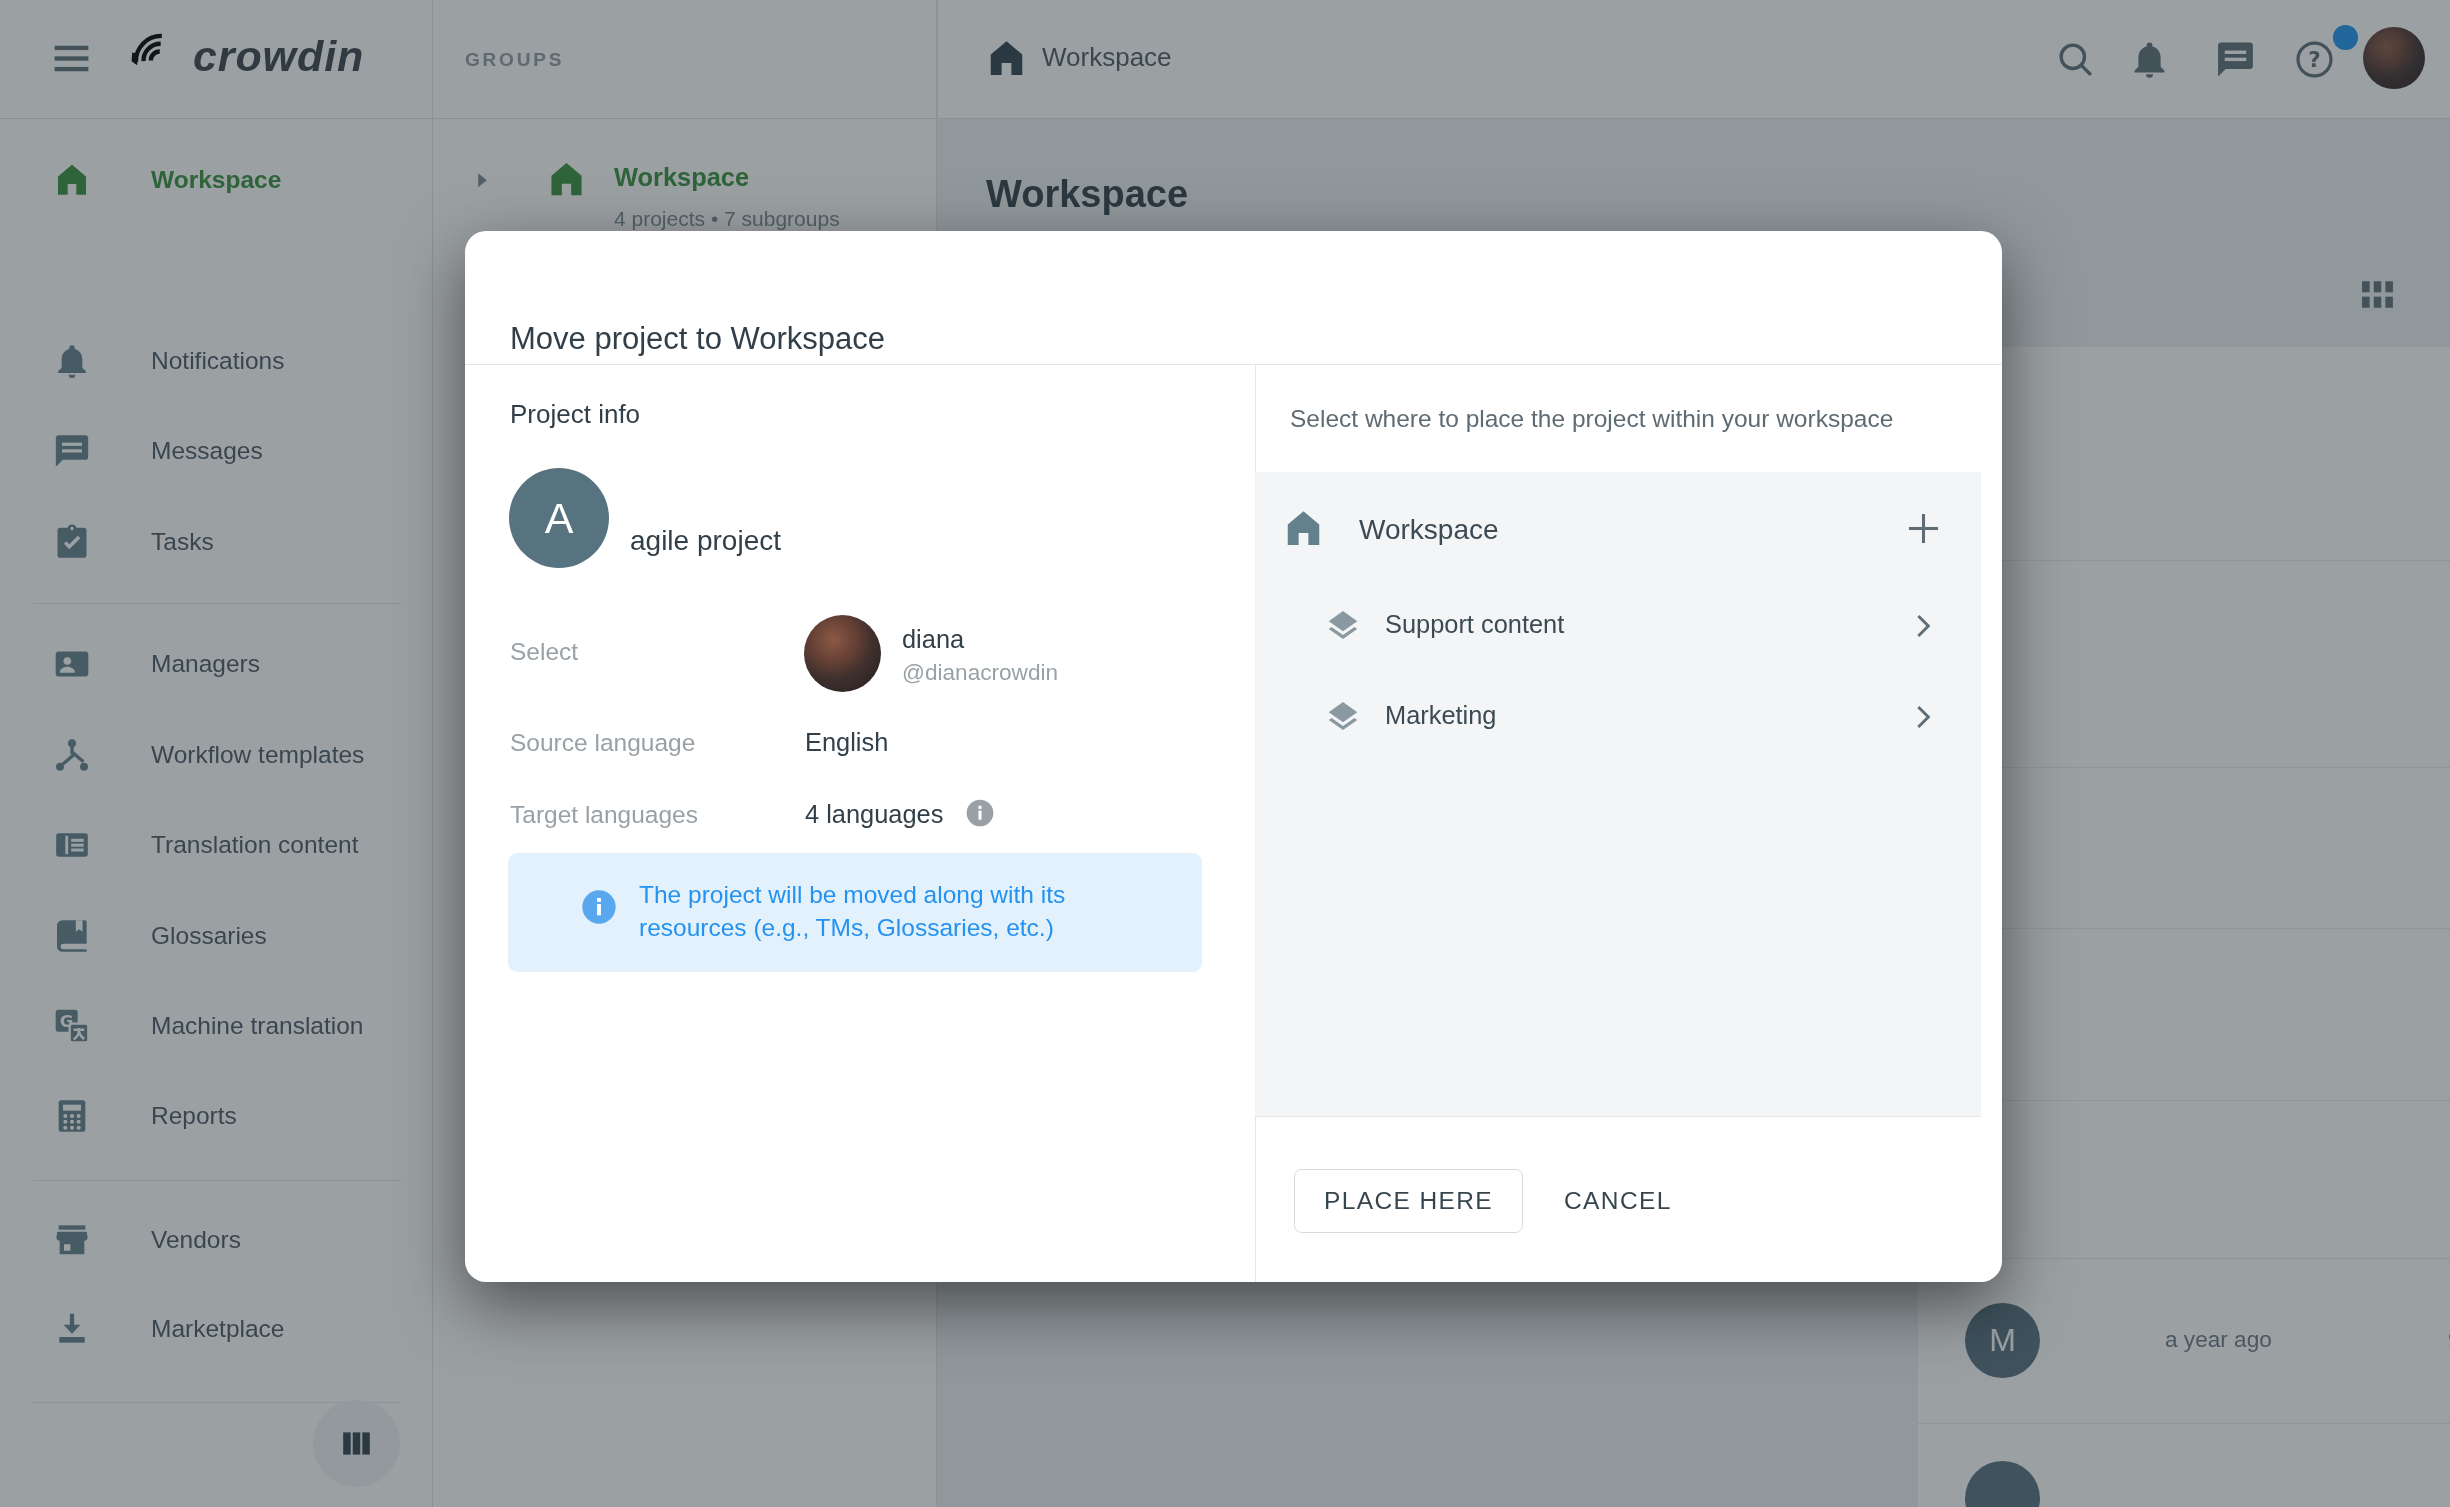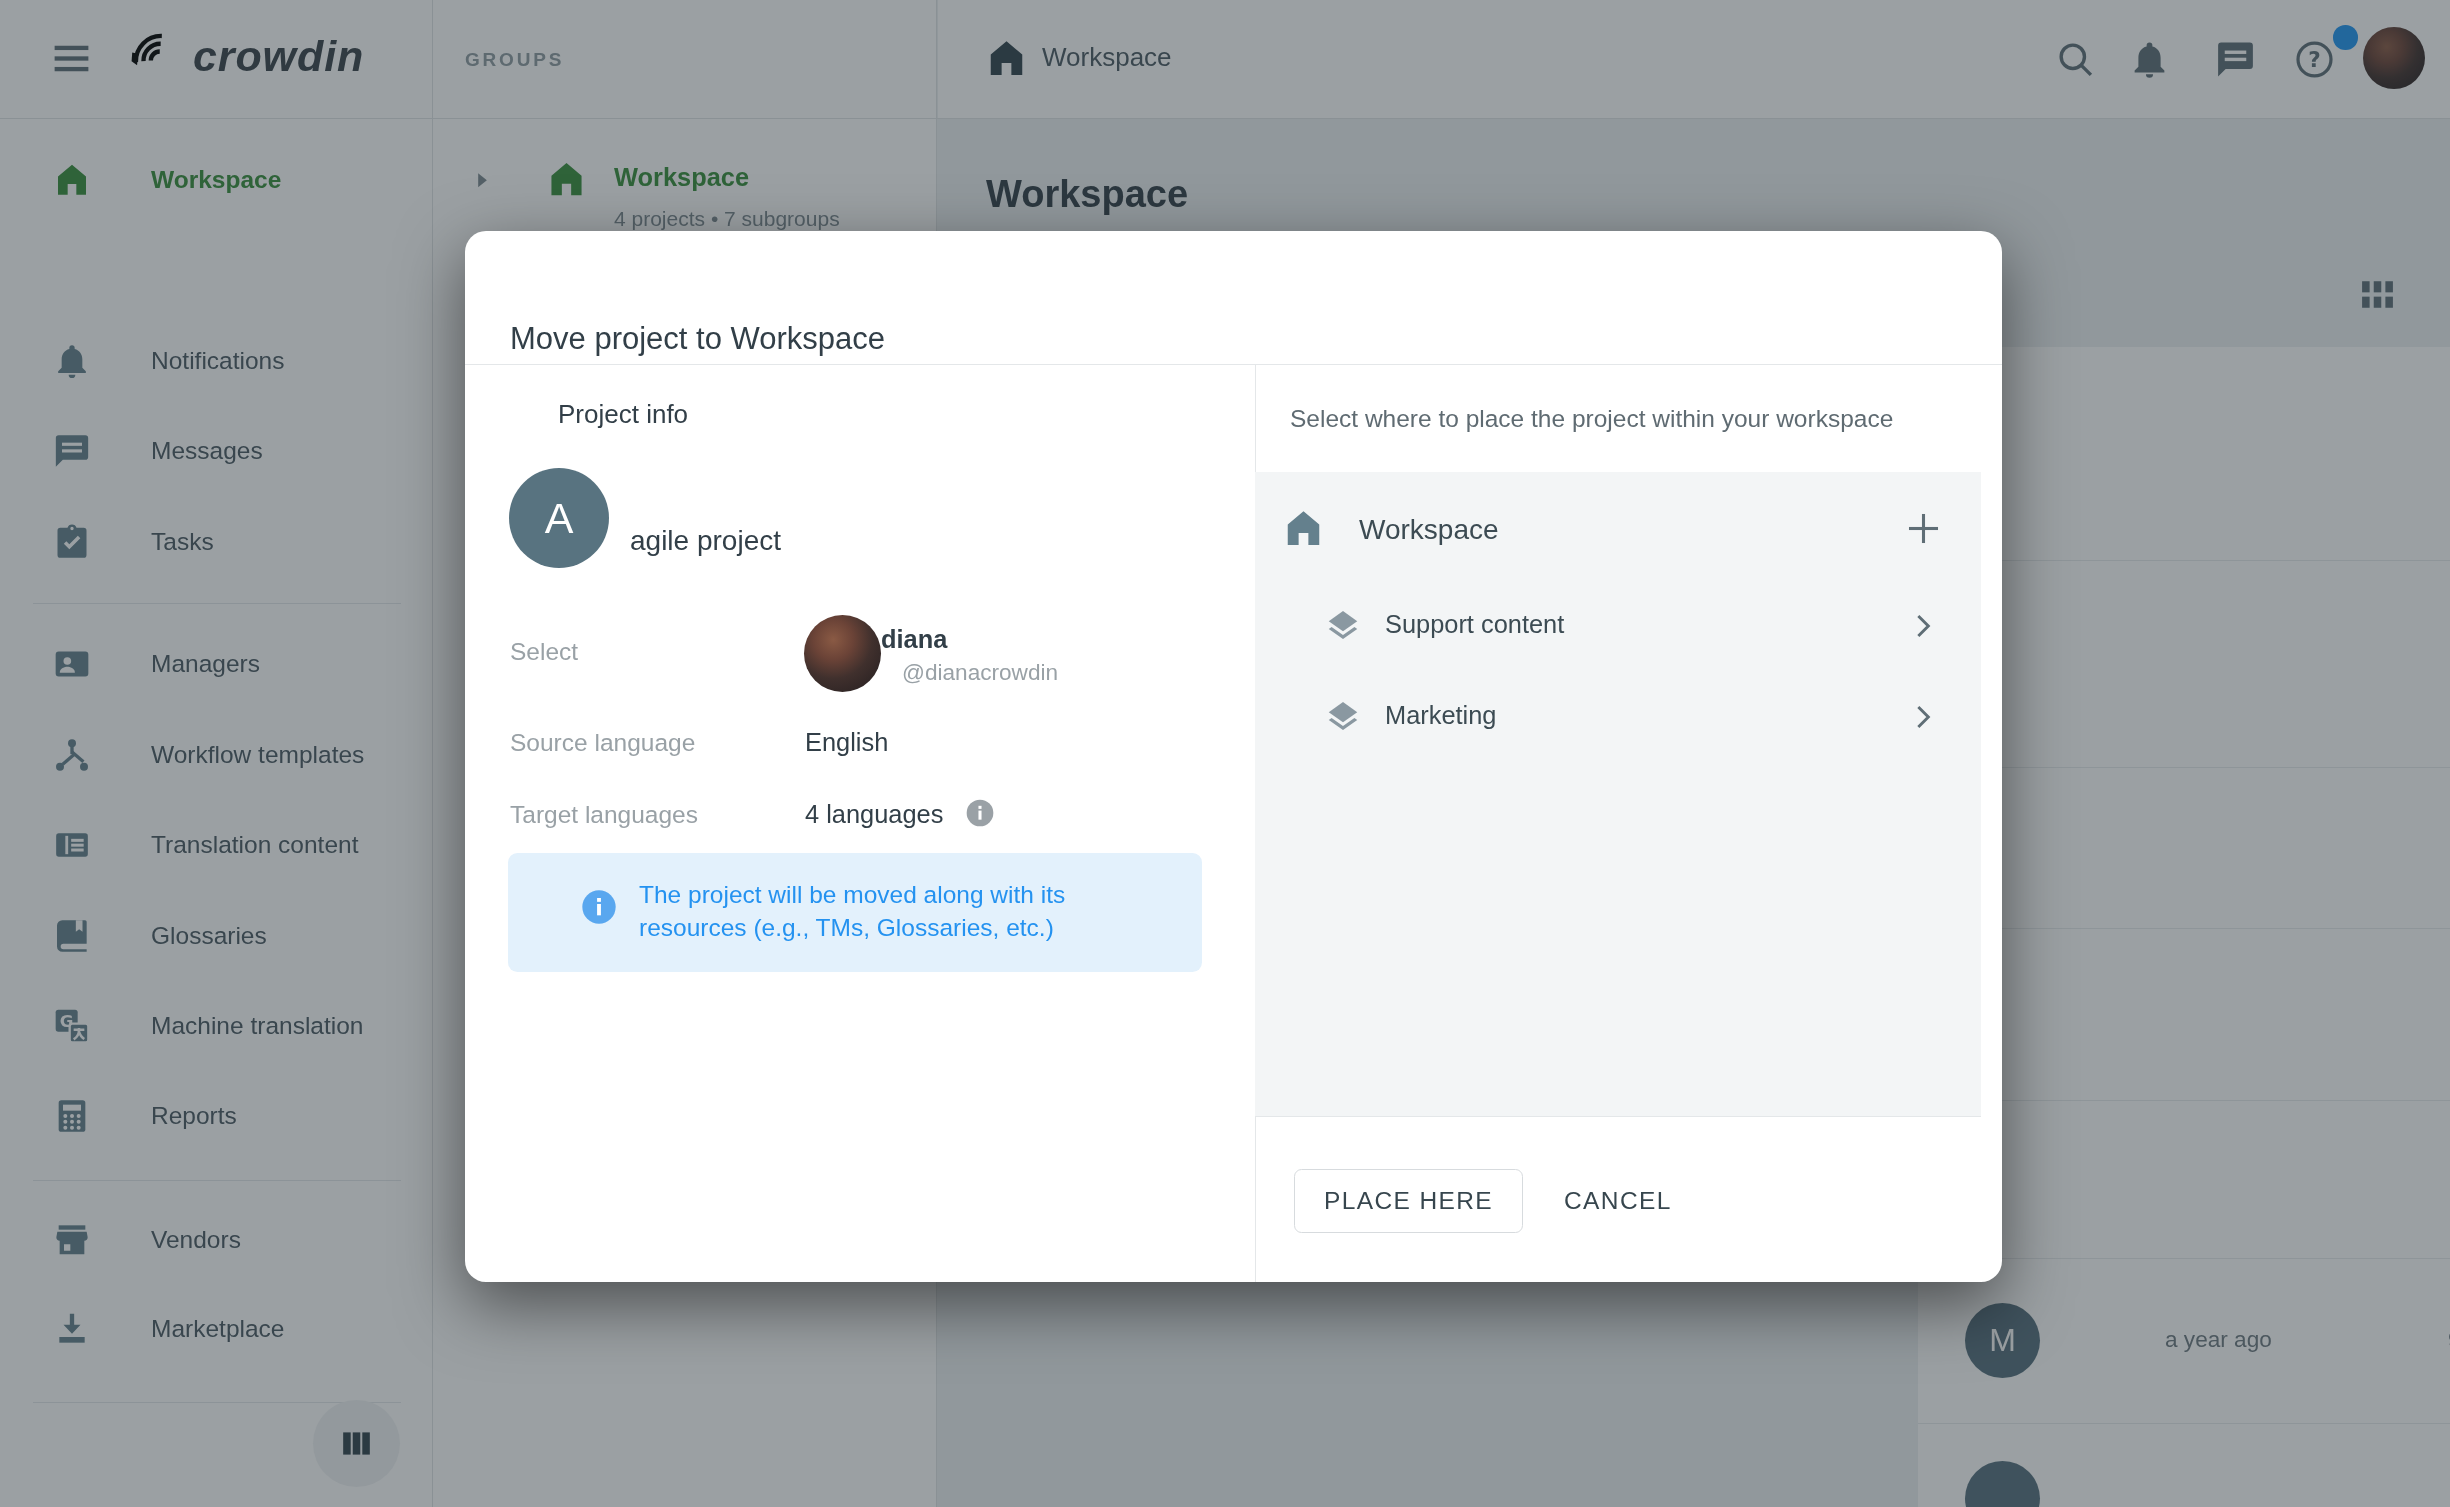--- a/index.html
+++ b/index.html
@@ -44,21 +44,21 @@
   .row-div { position:absolute; left:0; width:1425px; height:0.9px; background:#e7eaec; }
   .m-avatar { position:absolute; width:75px; height:75px; border-radius:50%; background:#55707e; color:#fff; display:flex; align-items:center; justify-content:center; font-size:32px; }
   .meta-date { position:absolute; font-size:22.6px; color:#6e7a81; }
 
   
   .overlay { left:0; top:0; width:2450px; height:1508px; background:rgba(36,48,54,0.46); z-index:50; }
   .modal { left:465px; top:231px; width:1537px; height:1051px; background:#fff; border-radius:21px; box-shadow:0 22.6px 66px rgba(0,0,0,.5); z-index:60; overflow:hidden; }
   .modal-title { font-size:31px; font-weight:500; color:#323f48; }
   .m-hdiv { position:absolute; left:0; top:133px; width:1537px; height:0.9px; background:#e4e7e9; }
   .m-vdiv { position:absolute; left:790px; top:133px; width:0.9px; height:918px; background:#e4e7e9; }
-  .sect-title { font-size:26px; font-weight:500; color:#323f48;margin-left:48px; }
+  .sect-title { font-size:26px; font-weight:500; color:#323f48; }
   .proj-avatar { width:100px; height:100px; border-radius:50%; background:#587380; color:#fff; display:flex; align-items:center; justify-content:center; font-size:43px; }
   .proj-name { font-size:28px; font-weight:500; color:#323f48; }
   .f-label { position:absolute; left:45px; font-size:24.5px; color:#99a1a6; }
   .f-value { font-size:25.4px; color:#323f48; }
   .owner-name { font-size:25.4px; font-weight:500; color:#323f48; }
   .owner-handle { font-size:22.6px; color:#99a1a6; }
   .info-i { color:#9aa1a6; cursor:pointer; }
   .note-box { position:absolute; left:43px; top:622px; width:694px; height:119px; background:#e3f1fc; border-radius:9.4px; }
   .note-text { position:absolute; left:131px; top:24.5px; width:528px; font-size:24.5px; line-height:33px; color:#2492f0; }
   .note-icon { position:absolute; left:71px; top:34px; color:#59a7ef; }
@@ -329,21 +329,21 @@
     <div class="m-vdiv"></div>
 
     <div class="abs sect-title" style="left:45px;top:168px;">Project info</div>
     <div class="abs proj-avatar" style="left:44px;top:237px;">
         <span>A</span>
       </div>
     <div class="abs proj-name" style="left:165px;top:271px;margin-top:23px;">agile project</div>
 
     <div class="f-label" style="top:407px;">Select</div>
     <span class="abs avatar-photo" style="left:339px;top:384px;width:77px;height:77px;"></span>
-    <div class="abs owner-name" style="left:416px;top:394px;font-weight:bold;">diana</div>
+    <div class="abs owner-name" style="left:437px;top:394px;">diana</div>
     <div class="abs owner-handle" style="left:437px;top:429px;">@dianacrowdin</div>
 
     <div class="f-label" style="top:498px;">Source language</div>
     <div class="abs f-value" style="left:340px;top:497px;">English</div>
 
     <div class="f-label" style="top:570px;">Target languages</div>
     <div class="abs f-value" style="left:340px;top:569px;">4 languages</div>
     <span class="abs info-i" style="left:499px;top:566px;" id="target-info">
         <svg width="32" height="32" viewBox="0 0 24 24" fill="currentColor" aria-hidden="true">
           <circle cx="12" cy="12" r="10"></circle>

